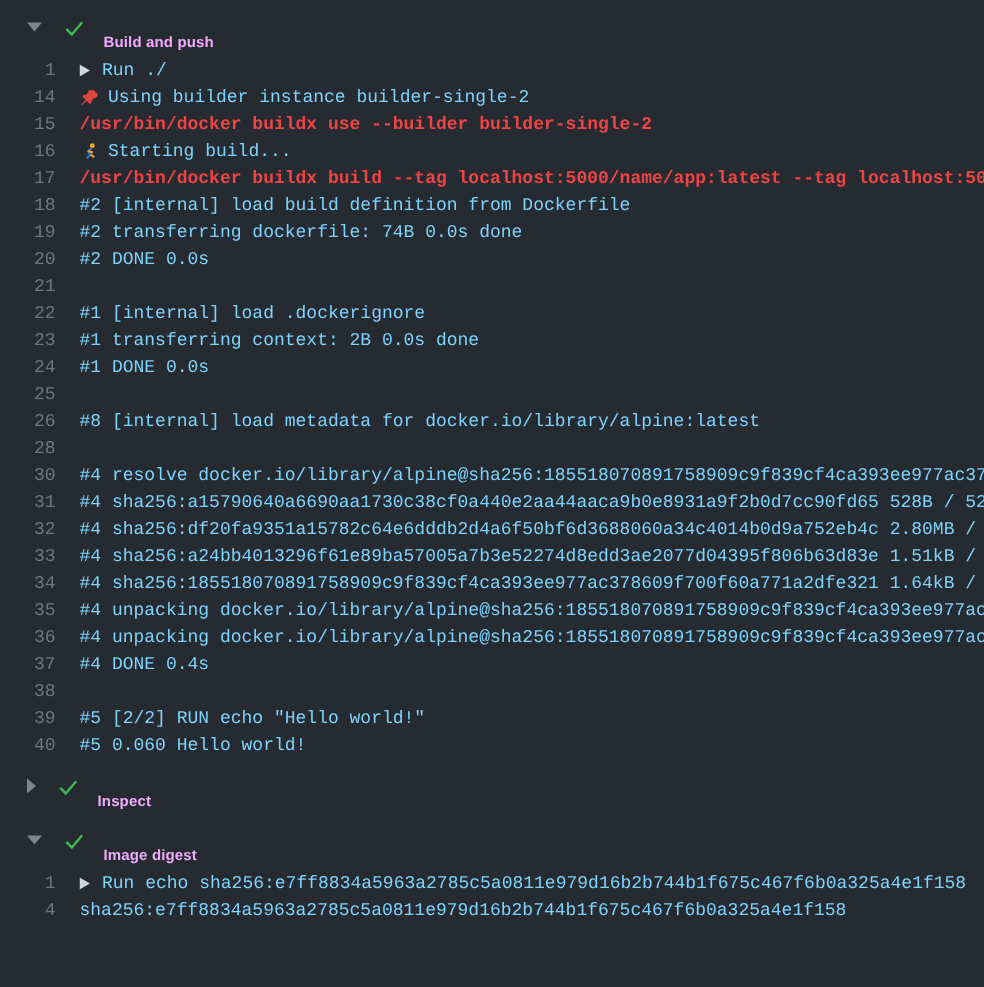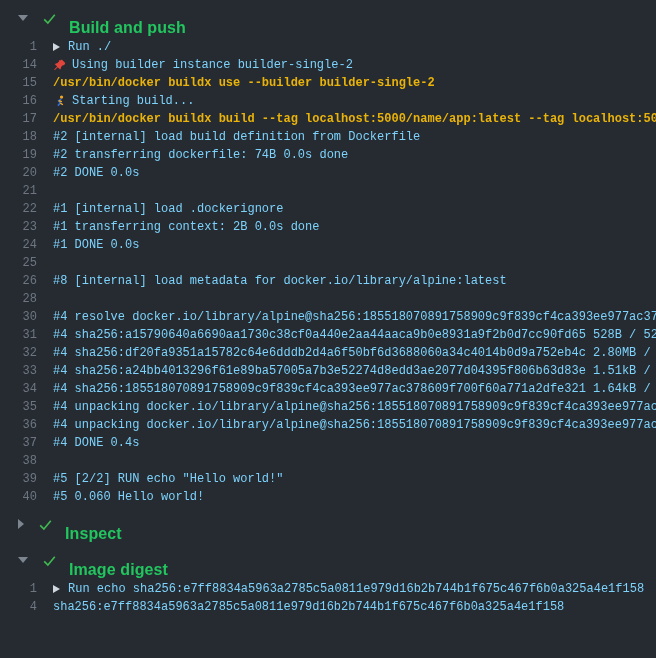--- a/index.html
+++ b/index.html
@@ -17,37 +17,37 @@
   .tri-down{
     border-left:5px solid transparent;border-right:5px solid transparent;
     border-top:6px solid #7d858f;
   }
   .tri-right{
     border-top:5px solid transparent;border-bottom:5px solid transparent;
     border-left:6px solid #7d858f;
   }
   .check{width:14px;height:14px;margin-right:12px;flex-shrink:0;display:flex;align-items:center;}
   .step-title{
-    color:#22c55e;font-size:16px;font-weight:600;letter-spacing:.1px;white-space:pre;margin-top:20px;
+    color:#f0abfc;font-size:10px;font-weight:600;letter-spacing:.1px;white-space:pre;margin-top:20px;
   }
   .section-body{padding-top:2px;}
   .log-line{
     display:flex;height:18px;line-height:18px;overflow:hidden;
     font-family:"Liberation Mono","DejaVu Sans Mono",monospace;font-size:12px;
   }
   .line-number{
     width:37px;flex-shrink:0;text-align:right;color:#6e7781;cursor:pointer;
     font-family:"Liberation Mono","DejaVu Sans Mono",monospace;font-size:12px;
   }
   .line-content{
     margin-left:16px;display:flex;align-items:center;white-space:pre;
     color:#e2e8ee;flex:1;overflow:hidden;
   }
   .log-text{white-space:pre;color:#7dd3fc;}
-  .log-text.command{color:#eab308;font-weight:bold;}
+  .log-text.command{color:#ef4444;font-weight:bold;}
   .line-chevron{
     width:0;height:0;flex-shrink:0;
     border-left:7px solid #cfd6dd;
     border-top:4px solid transparent;border-bottom:4px solid transparent;
     margin-right:8px;
   }
   .line-icon{
     width:13px;height:13px;margin-right:6px;flex-shrink:0;
     display:inline-flex;align-items:center;justify-content:center;
   }

